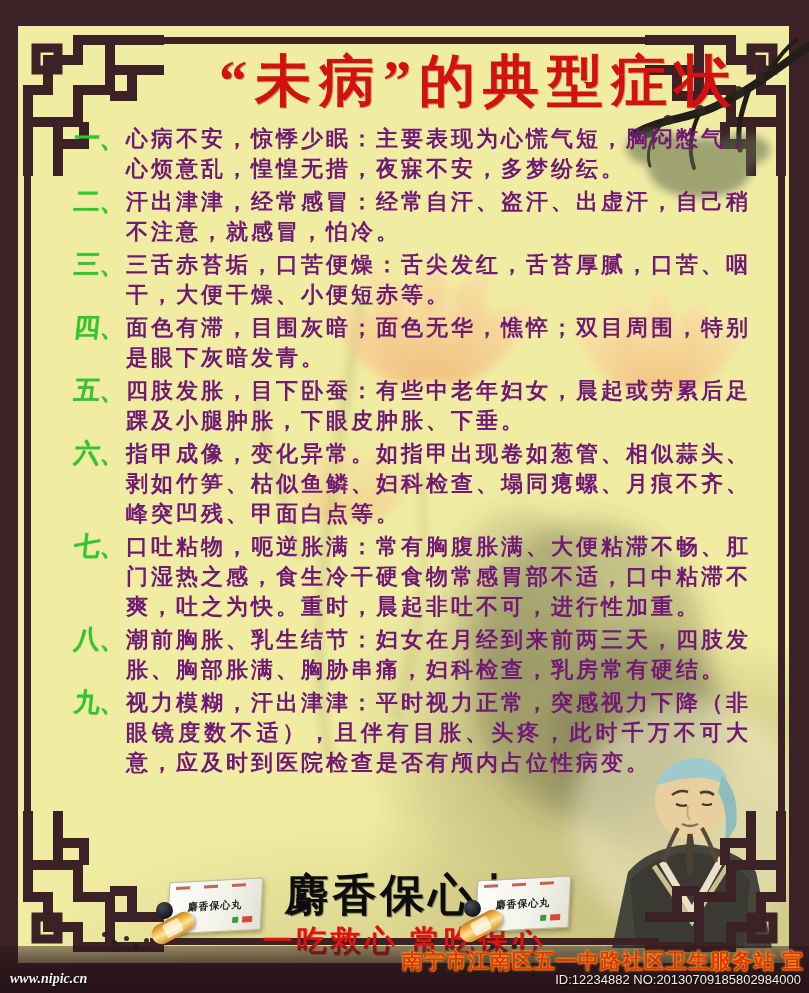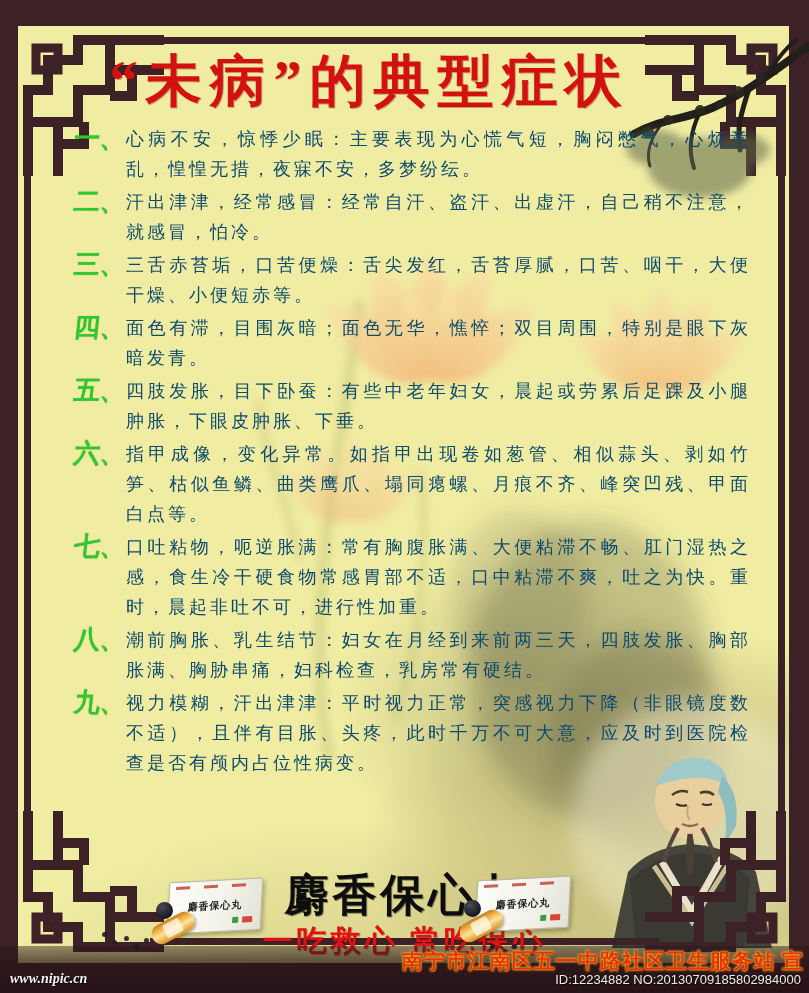--- a/index.html
+++ b/index.html
@@ -24,30 +24,30 @@
   .bar-left{left:24px;width:7px;top:170px;bottom:176px;}
   .bar-right{right:24px;width:7px;top:170px;bottom:176px;}
   .corner{position:absolute;width:150px;height:150px;}
   .corner svg{display:block;width:150px;height:150px;}
   .c-tl{left:14px;top:26px;}
   .c-tr{right:14px;top:26px;transform:scaleX(-1);}
   .c-bl{left:14px;bottom:32px;transform:scaleY(-1);}
   .c-br{right:14px;bottom:32px;transform:scale(-1,-1);}
 
   
-  .title{position:absolute;top:44px;left:0;right:70px;z-index:4;text-align:center;
+  .title{position:absolute;top:44px;left:0;right:70px;z-index:4;text-align:right;
     font-size:56px;font-weight:bold;color:#d41111;letter-spacing:8px;
     text-shadow:1px 1px 0 rgba(120,10,10,.35);}
 
   
   .list{position:absolute;left:74px;right:58px;top:124px;z-index:4;}
   .row{display:flex;align-items:flex-start;margin-bottom:3px;}
   .num{flex:0 0 52px;font-size:26px;font-weight:bold;color:#2ec82e;line-height:30px;
     text-shadow:0 0 1px rgba(20,120,20,.5);transform:skewX(-6deg);}
-  .txt{flex:1;font-size:18px;font-weight:400;color:#0c4a6e;line-height:30px;
+  .txt{flex:1;font-size:22px;font-weight:700;color:#701a75;line-height:30px;
     letter-spacing:3px;text-align:justify;}
 
   
   .brand{position:absolute;left:0;right:0;top:866px;z-index:4;text-align:center;}
   .brand-name{font-size:44px;font-weight:bold;color:#0d0d0d;letter-spacing:4px;
     text-shadow:1px 1px 0 rgba(0,0,0,.4);}
   .slogan{margin-top:-4px;font-size:30px;font-weight:bold;color:#e01111;letter-spacing:4px;
     text-shadow:1px 1px 0 rgba(120,0,0,.35);}
 
   
@@ -257,21 +257,21 @@
     <div class="row">
       <span class="num">四、</span>
       <span class="txt">面色有滞，目围灰暗；面色无华，憔悴；双目周围，特别是眼下灰暗发青。</span>
     </div>
     <div class="row">
       <span class="num">五、</span>
       <span class="txt">四肢发胀，目下卧蚕：有些中老年妇女，晨起或劳累后足踝及小腿肿胀，下眼皮肿胀、下垂。</span>
     </div>
     <div class="row">
       <span class="num">六、</span>
-      <span class="txt">指甲成像，变化异常。如指甲出现卷如葱管、相似蒜头、剥如竹笋、枯似鱼鳞、曲类鹰爪、塌同瘪螺、月痕不齐、峰突凹残、甲面白点等。</span>
+      <span class="txt">指甲成像，变化异常。如指甲出现卷如葱管、相似蒜头、剥如竹笋、枯似鱼鳞、妇科检查、塌同瘪螺、月痕不齐、峰突凹残、甲面白点等。</span>
     </div>
     <div class="row">
       <span class="num">七、</span>
       <span class="txt">口吐粘物，呃逆胀满：常有胸腹胀满、大便粘滞不畅、肛门湿热之感，食生冷干硬食物常感胃部不适，口中粘滞不爽，吐之为快。重时，晨起非吐不可，进行性加重。</span>
     </div>
     <div class="row">
       <span class="num">八、</span>
       <span class="txt">潮前胸胀、乳生结节：妇女在月经到来前两三天，四肢发胀、胸部胀满、胸胁串痛，妇科检查，乳房常有硬结。</span>
     </div>
     <div class="row">

